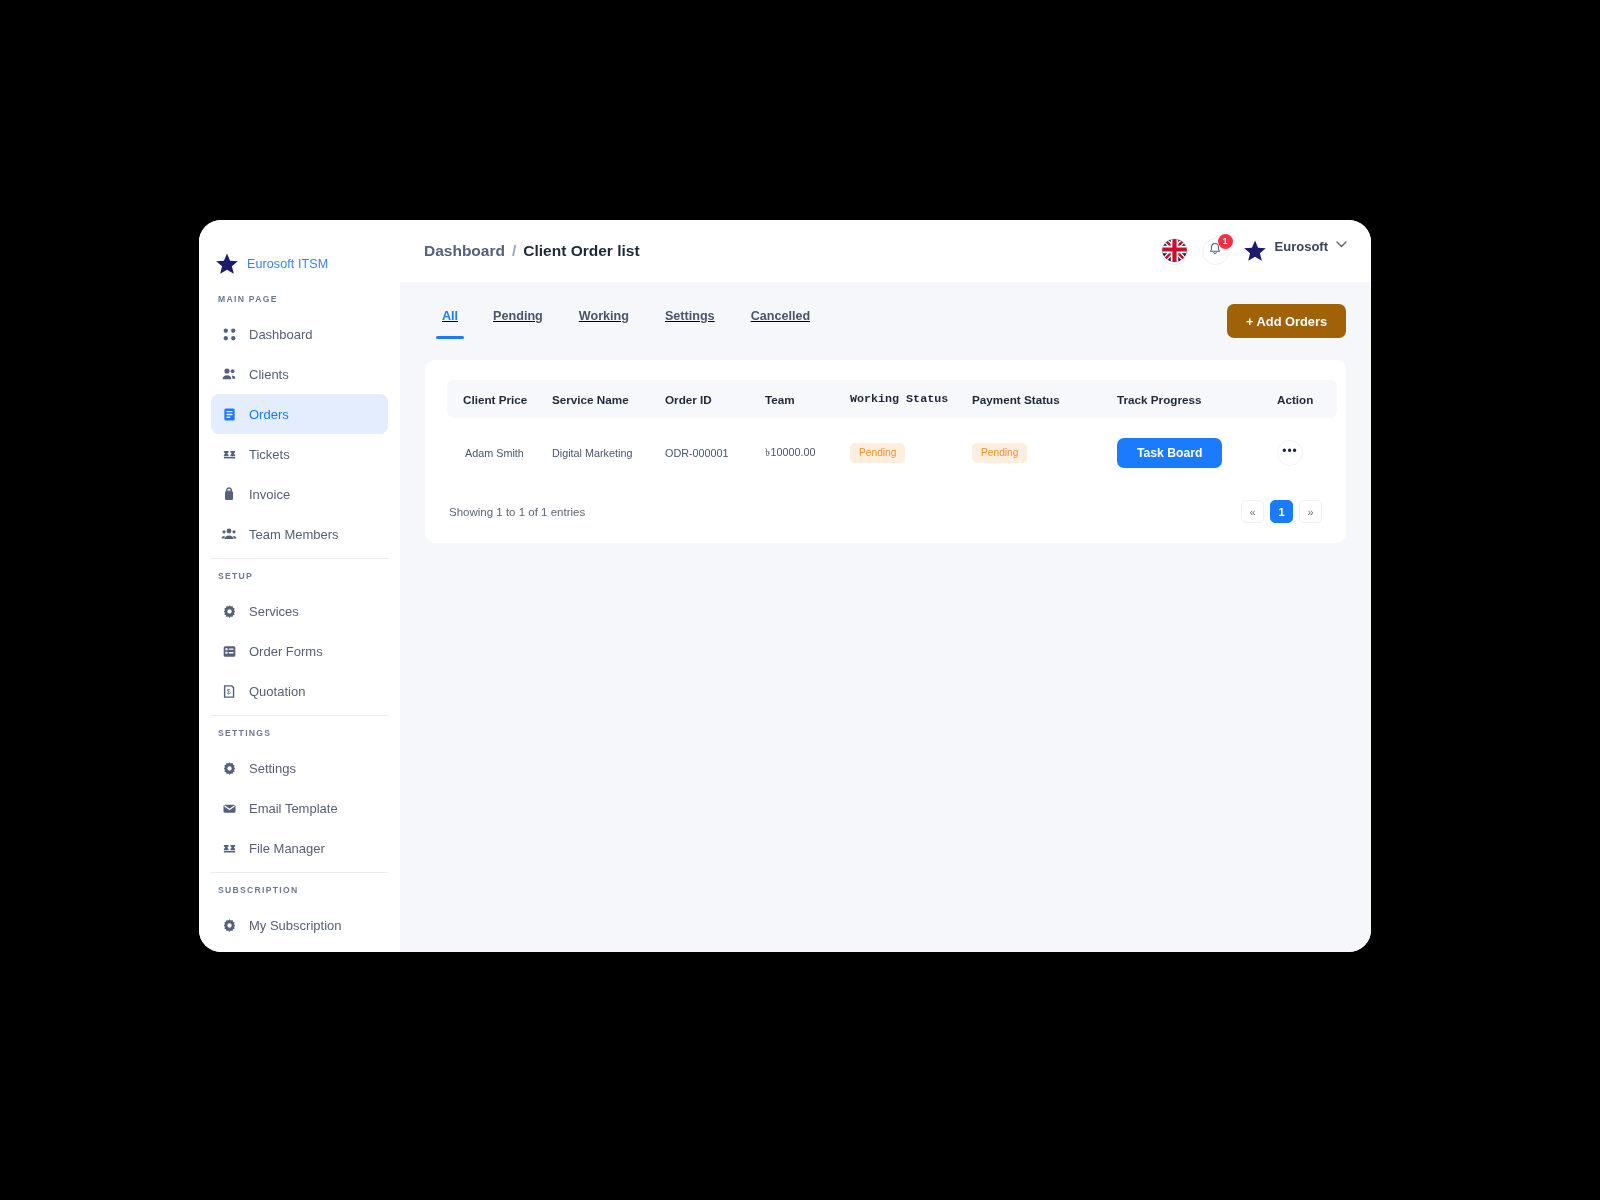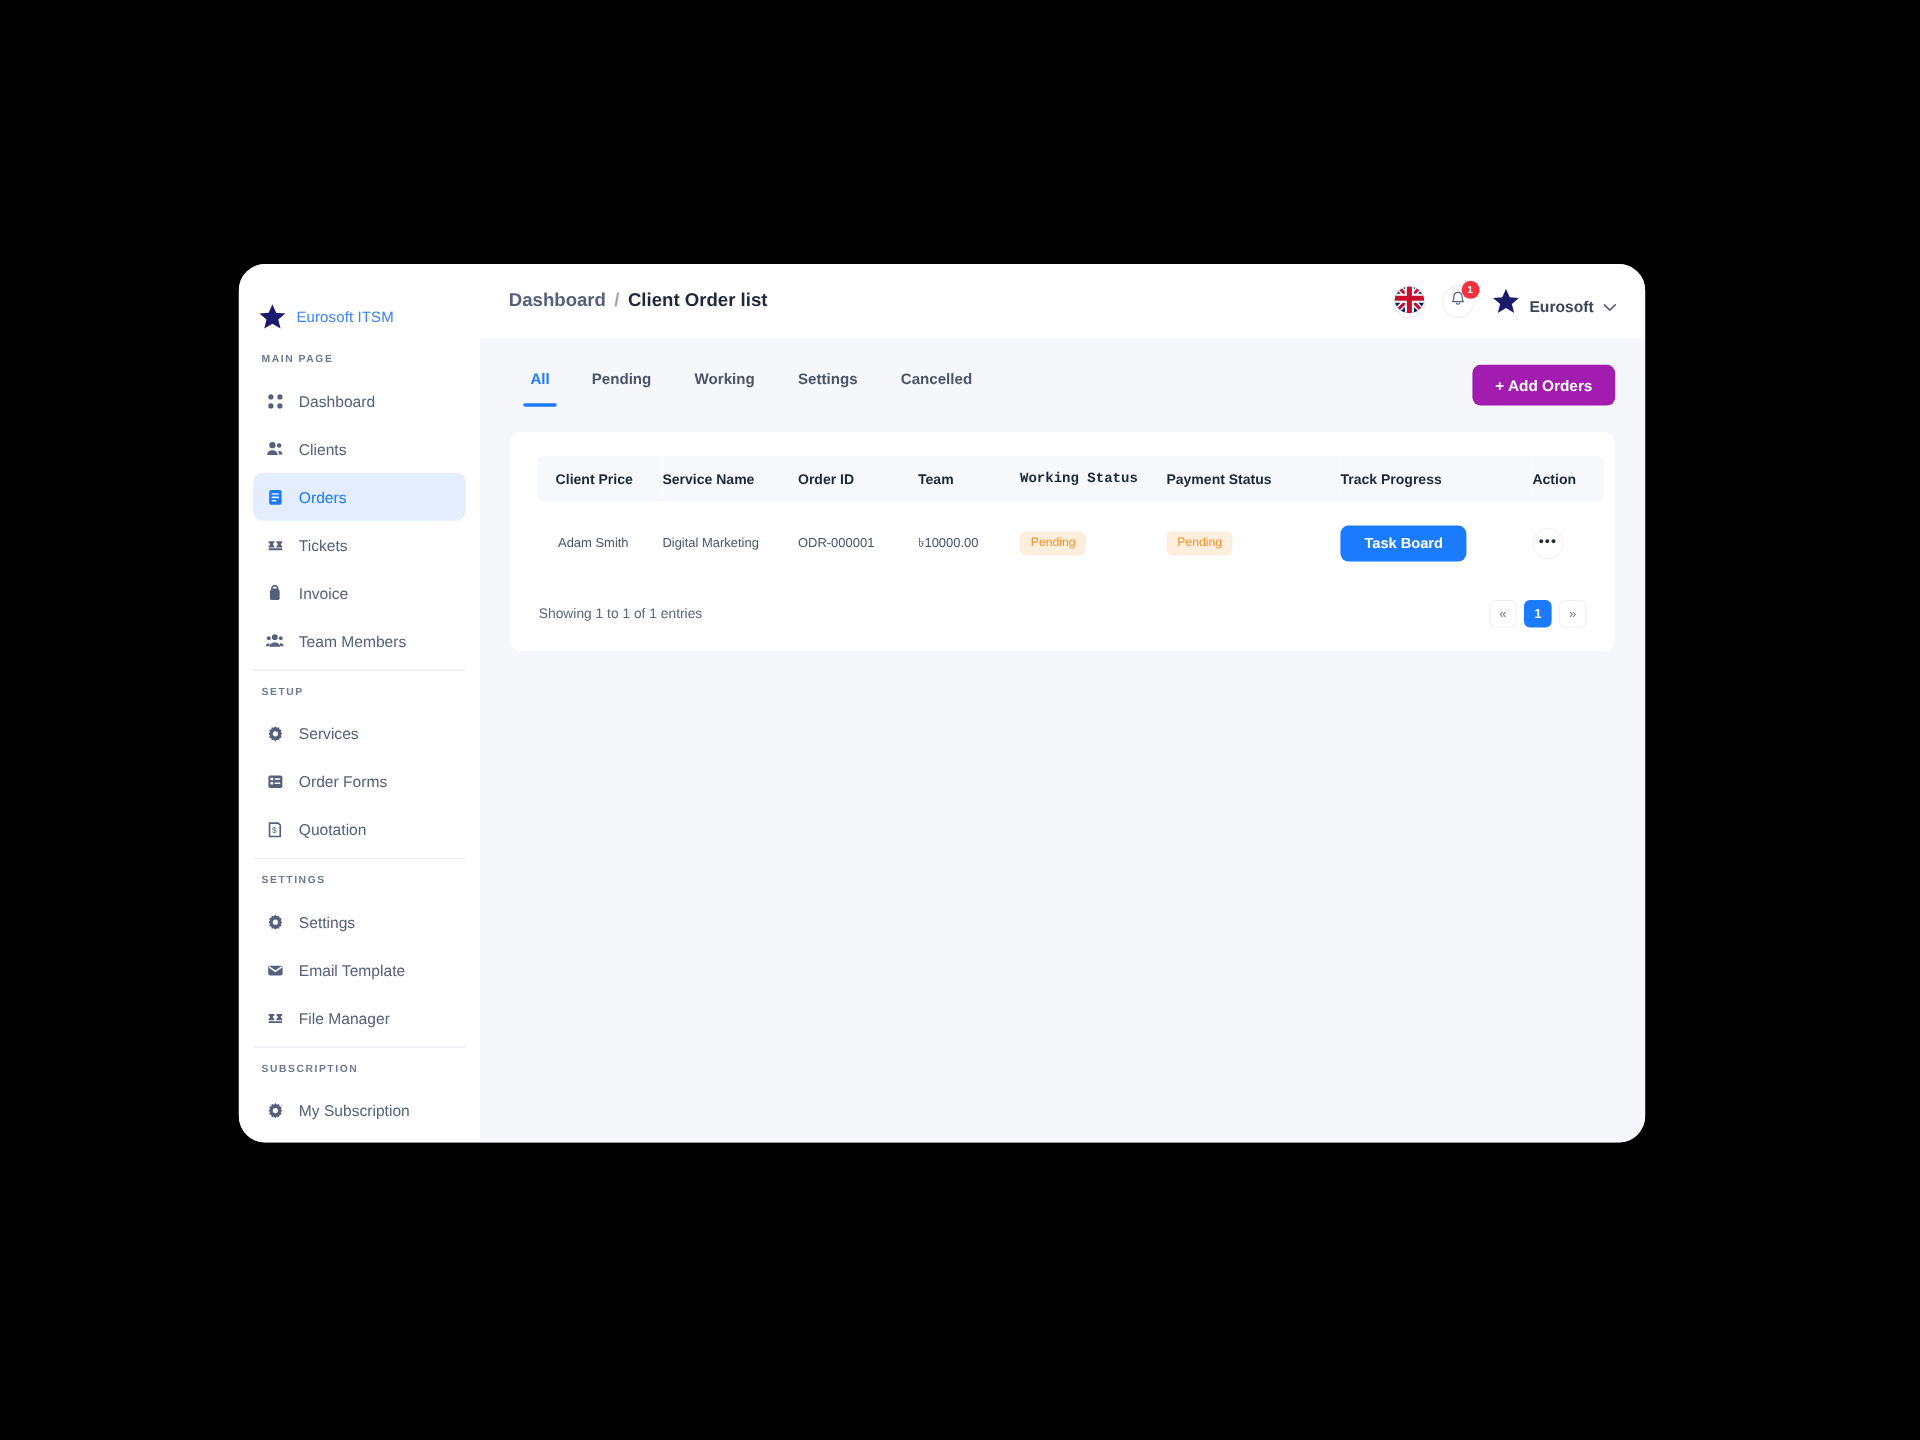--- a/index.html
+++ b/index.html
@@ -137,40 +137,40 @@
     top: -5px; right: -5px;
     width: 15px; height: 15px;
     background: #f5313f;
     color: #fff;
     border-radius: 50%;
     font-size: 8.5px;
     font-weight: bold;
     display: flex; align-items: center; justify-content: center;
     line-height: 1;
   }
-  .user-box { display: flex; align-items: flex-end; gap: 8px; cursor: pointer; }
+  .user-box { display: flex; align-items: flex-start; gap: 8px; cursor: pointer; }
   .user-star { width: 24px; height: 24px; display: block; }
   .user-name { font-size: 13px; font-weight: bold; color: #3a4558; }
   .caret { color: #5a6377; font-size: 11px; line-height: 1; }
 
   
   #content {
     flex: 1 1 auto;
     background: #f5f7fb;
     padding: 22px 25px 0 25px;
     min-height: 0;
   }
 
   .tabs-row {
     display: flex;
     align-items: flex-start;
     height: 56px;
     position: relative;
   }
-  .tabs { display: flex; align-items: flex-end; gap: 0; }
+  .tabs { display: flex; align-items: flex-end; gap: 0; text-decoration: underline; }
   .tab {
     font-size: 12.6px;
     font-weight: bold;
     color: #4a5568;
     padding: 5px 18px 16px 18px;
     cursor: pointer;
     position: relative;
     white-space: nowrap;
   }
   .tab:first-child { padding-left: 17px; padding-right: 17px; }
@@ -180,21 +180,21 @@
     position: absolute;
     left: 11px; right: 11px;
     bottom: 0;
     height: 3px;
     background: #1b7bff;
     border-radius: 2px;
   }
 
   .add-btn {
     margin-left: auto;
-    background: #a21caf;
+    background: #a16207;
     color: #fff;
     border: none;
     border-radius: 7px;
     font-size: 12.8px;
     font-weight: bold;
     padding: 0 19px;
     height: 34px;
     cursor: pointer;
     font-family: "Liberation Sans", sans-serif;
     white-space: nowrap;

